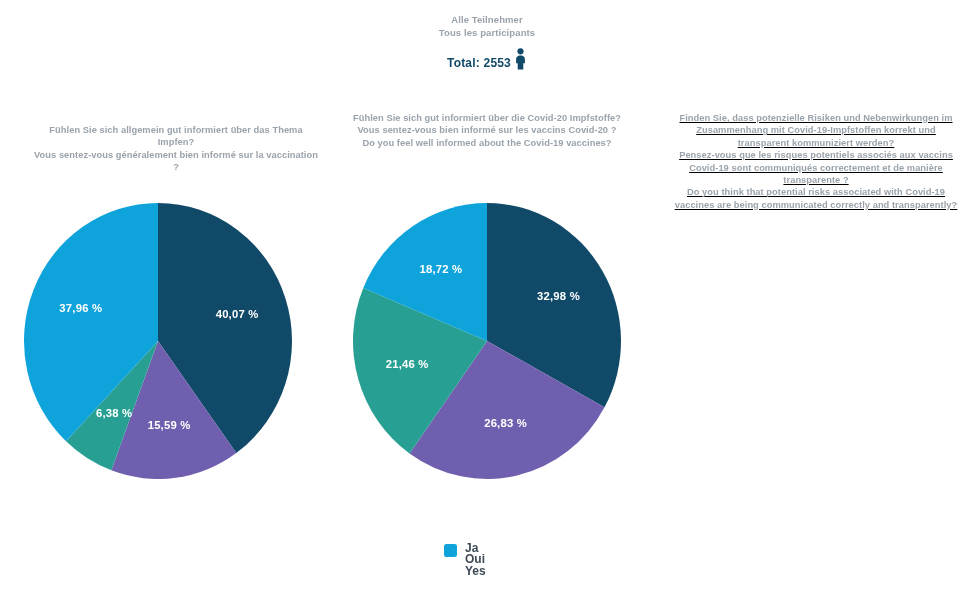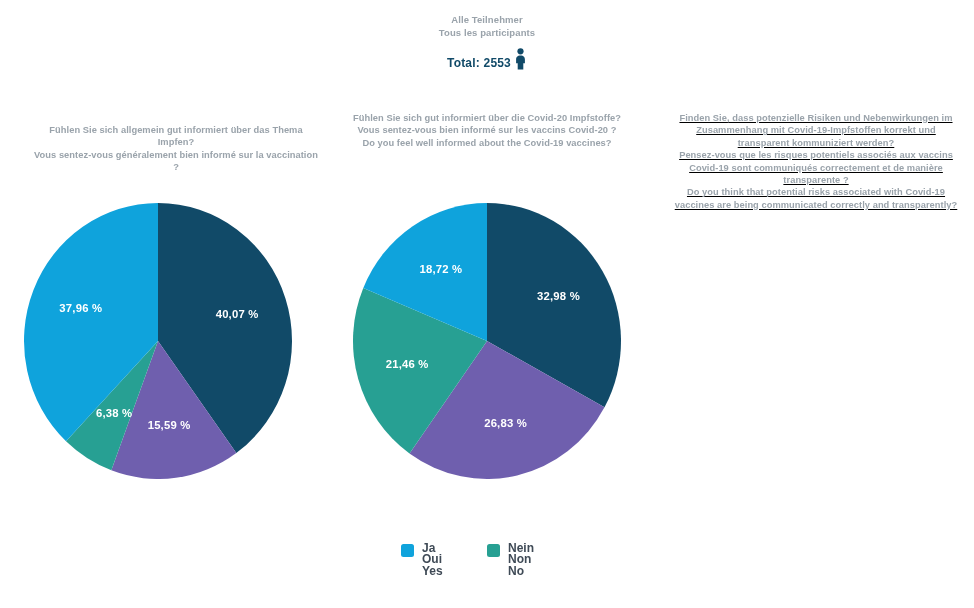--- a/index.html
+++ b/index.html
@@ -126,23 +126,15 @@
 
   <div class="legend">
     <div class="legend-item">
       <div class="swatch" style="background: rgb(15, 163, 220);"></div>
       <div class="legend-text">
         <span>Ja</span>
         <span>Oui</span>
         <span>Yes</span>
       </div>
     </div>
-    <div class="legend-item">
-      <div class="swatch" style="background: rgb(39, 160, 147);"></div>
-      <div class="legend-text">
-        <span>Nein</span>
-        <span>Non</span>
-        <span>No</span>
-      </div>
-    </div>
   </div>
 
 </div>
 
 </body></html>

